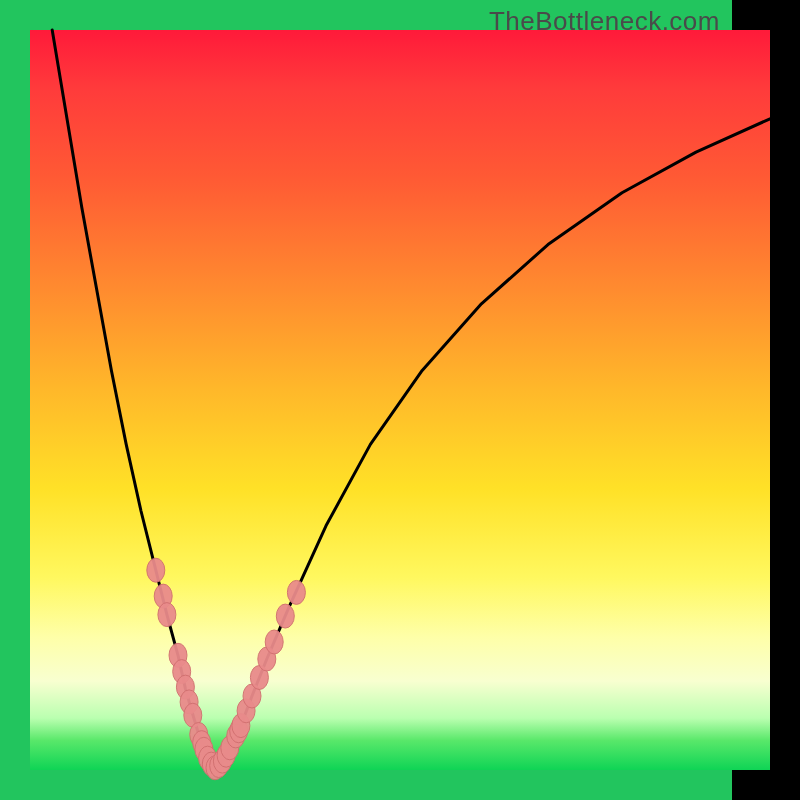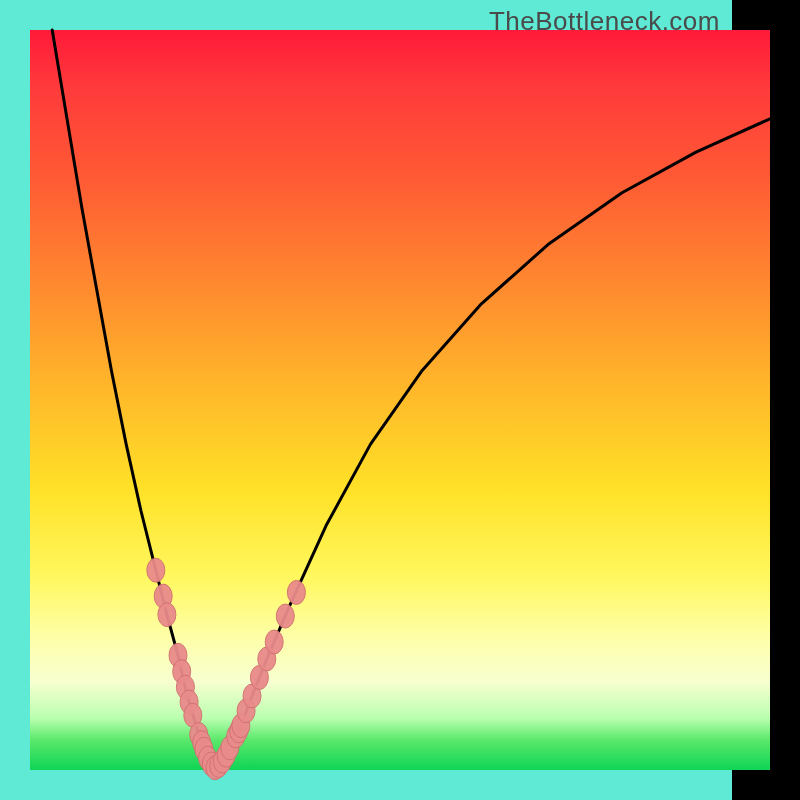--- a/index.html
+++ b/index.html
@@ -8,21 +8,21 @@
     width: 800px;
     height: 800px;
     overflow: hidden;
     background: #000;
     font-family: Arial, Helvetica, sans-serif;
   }
   .frame {
     position: relative;
     width: 732px;
     height: 800px;
-    background: #5eead4;
+    background: #22c55e;
   }
   .plot {
     position: absolute;
     left: 30px;
     top: 30px;
     width: 740px;
     height: 740px;
     
     background: linear-gradient(to bottom,
       #ff1a3a 0%,

